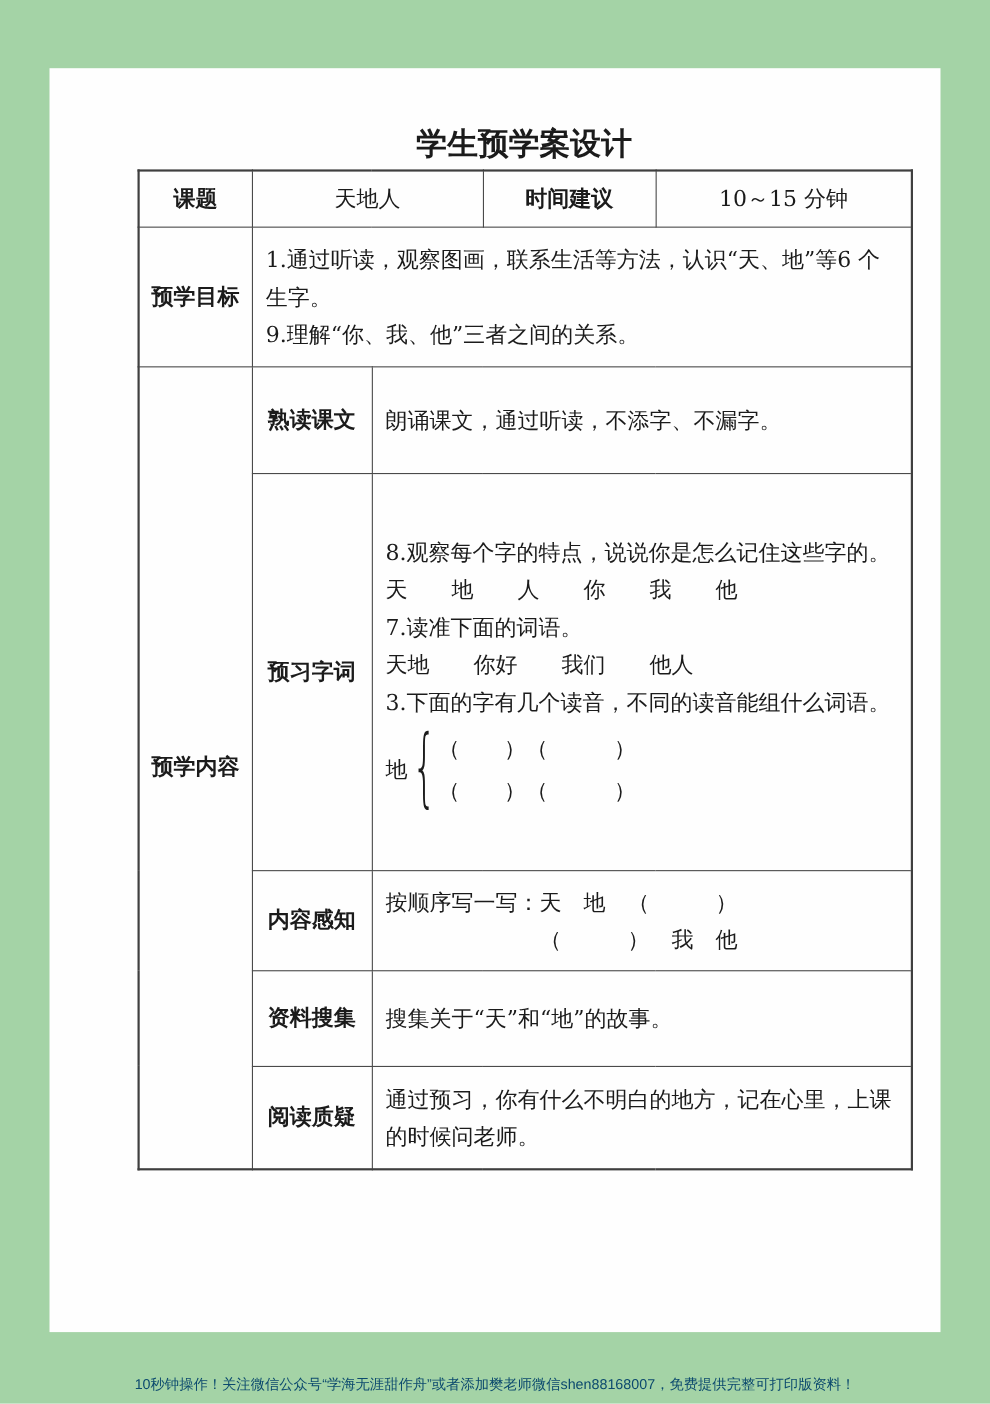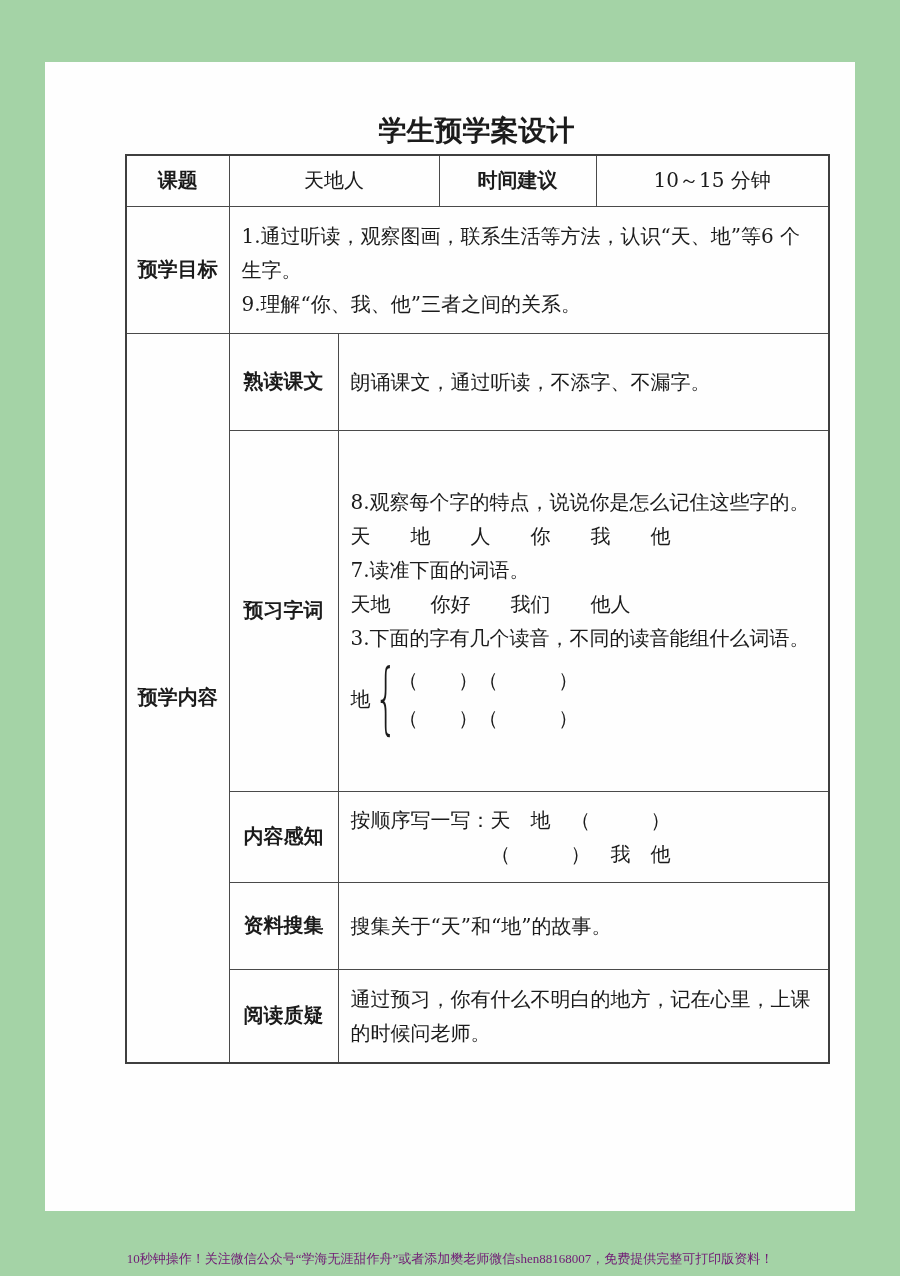--- a/index.html
+++ b/index.html
@@ -75,23 +75,23 @@
     font-size: 78px;
     line-height: 0.85;
     transform: scaleX(0.45);
     margin: 0 -12px 0 -10px;
   }
   .pairs .line { line-height: 1.9; }
   .footer {
     position: absolute;
     left: 0; right: 0; bottom: 8px;
     text-align: center;
-    font-family: Liberation Serif, serif;
+    font-family: Liberation Sans, sans-serif;
     font-size: 13px;
-    color: #701a75;
+    color: #0c4a6e;
   }
 </style>
 </head>
 <body>
 
 <div class="page">
 
   <div class="title-block">
     <div class="doc-subtitle">学生预学案设计</div>
   </div>

